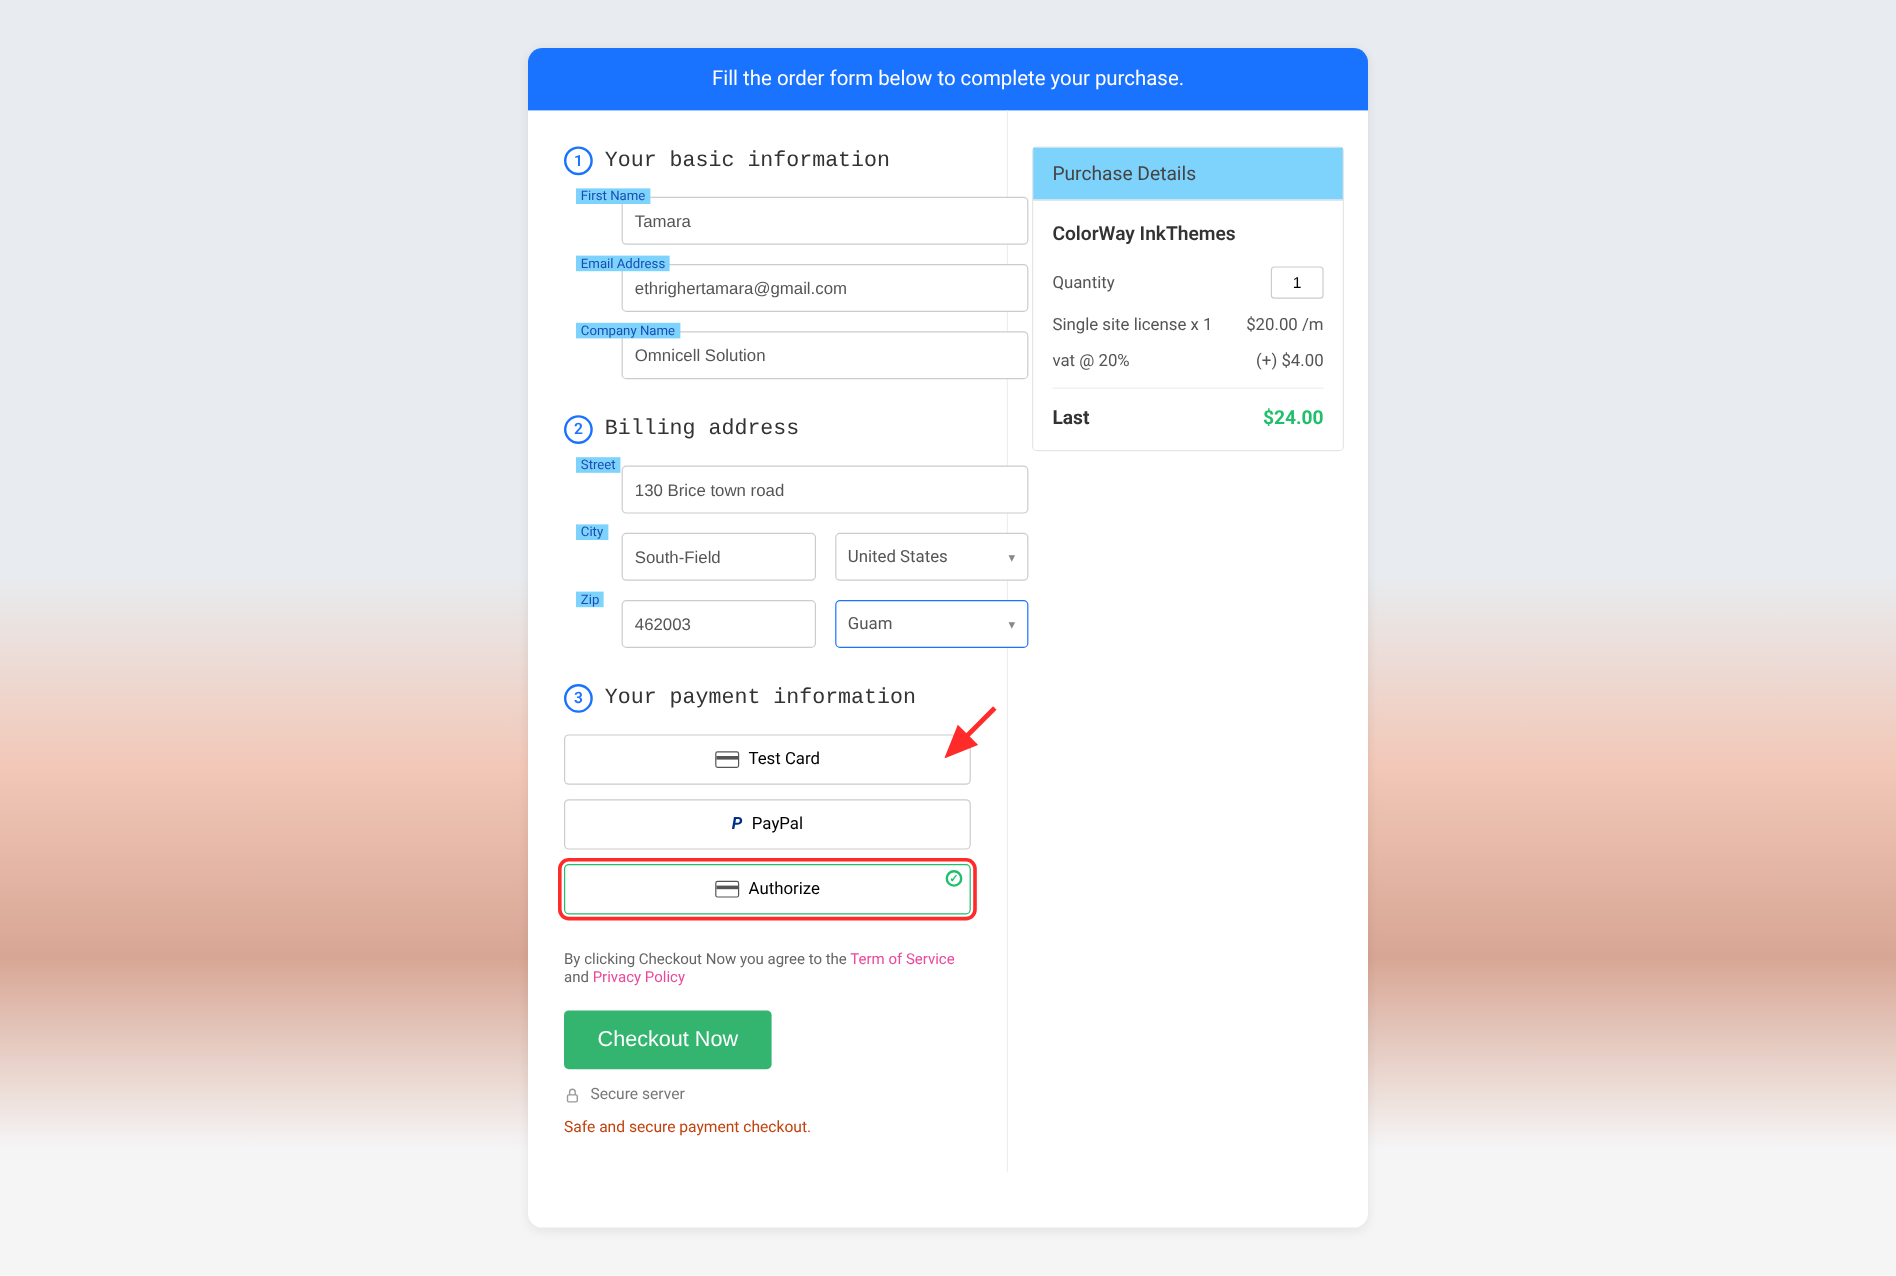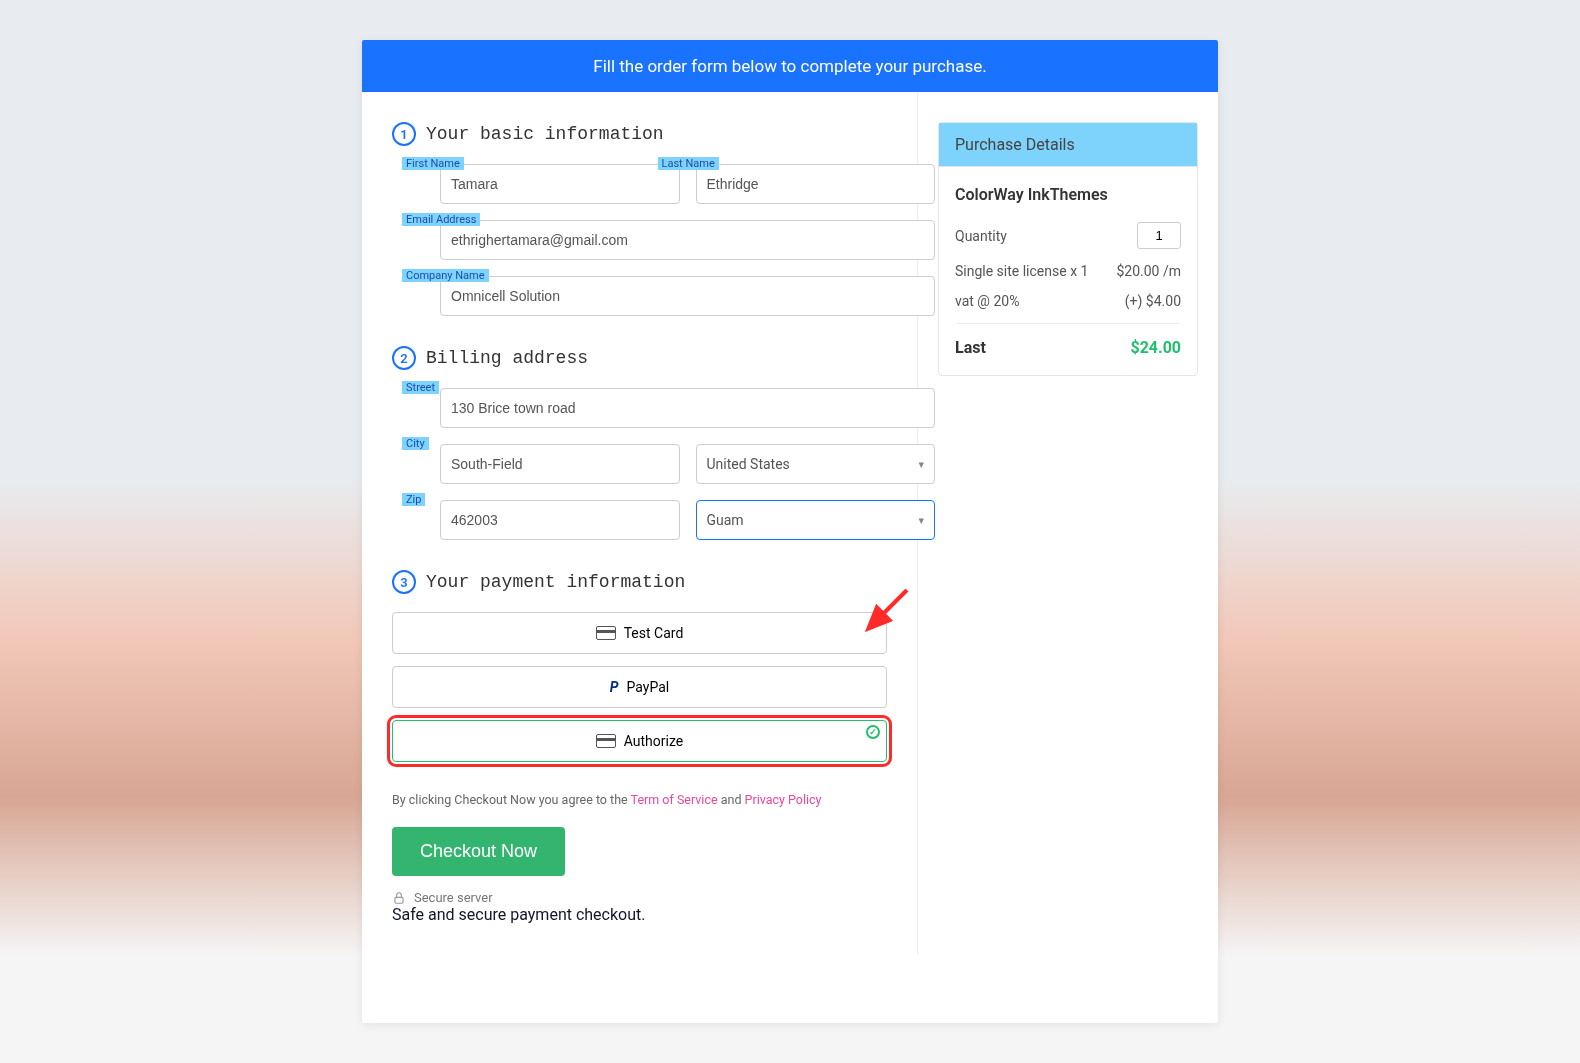--- a/index.html
+++ b/index.html
@@ -6,25 +6,25 @@
   html, body { height: 100%; }
   body {
     font-family: -apple-system, BlinkMacSystemFont, "Segoe UI", Roboto, Helvetica, Arial, sans-serif;
     background: linear-gradient(to bottom, #e8ecf0 0%, #e8ecf0 45%, #f2c8b8 60%, #d8a694 75%, #f5f5f5 90%);
     min-height: 100vh;
     display: flex;
     justify-content: center;
     padding: 40px 20px;
   }
   .card {
-    width: 856px;
+    width: 700px;
     max-width: 100%;
     background: #fff;
     box-shadow: 0 2px 10px rgba(0,0,0,.08);
-    border-radius: 2px;
+    border-radius: 12px;
     overflow: hidden;
   }
   .banner {
     background: #1a73ff;
     color: #fff;
     text-align: center;
     padding: 16px 10px;
     font-size: 17px;
   }
   .content {
@@ -125,21 +125,21 @@
   .checkout-btn {
     background:#34b56f;
     color:#fff;
     border:none;
     padding:14px 28px;
     font-size:18px;
     border-radius:4px;
     cursor:pointer;
   }
   .secure { display:flex;align-items:center;gap:8px;font-size:13px;color:#777;margin-top:14px;}
-  .note { font-size:16px;color:#0f172a;margin-top:0;}
+  .note { font-size:13px;color:#c2410c;margin-top:12px;}
   .details-box {
     border:1px solid #e5e5e5;
     border-radius:4px;
   }
   .details-head {
     background:#7dd3fc;
     padding:12px 16px;
     font-size:16px;
     color:#444;
     border-bottom:1px solid #e5e5e5;
@@ -170,24 +170,20 @@
       <div class="sec">
         <div class="section-title">
           <div class="circ">1</div>
           <h3>Your basic information</h3>
         </div>
         <div class="row">
           <div class="field">
             <label>First Name</label>
             <input type="text" value="Tamara" style="">
           </div>
-          <div class="field">
-            <label>Last Name</label>
-            <input type="text" value="Ethridge" style="">
-          </div>
         </div>
         <div class="row">
           <div class="field">
             <label>Email Address</label>
             <input type="text" value="ethrighertamara@gmail.com" style="">
           </div>
         </div>
         <div class="row">
           <div class="field">
             <label>Company Name</label>

